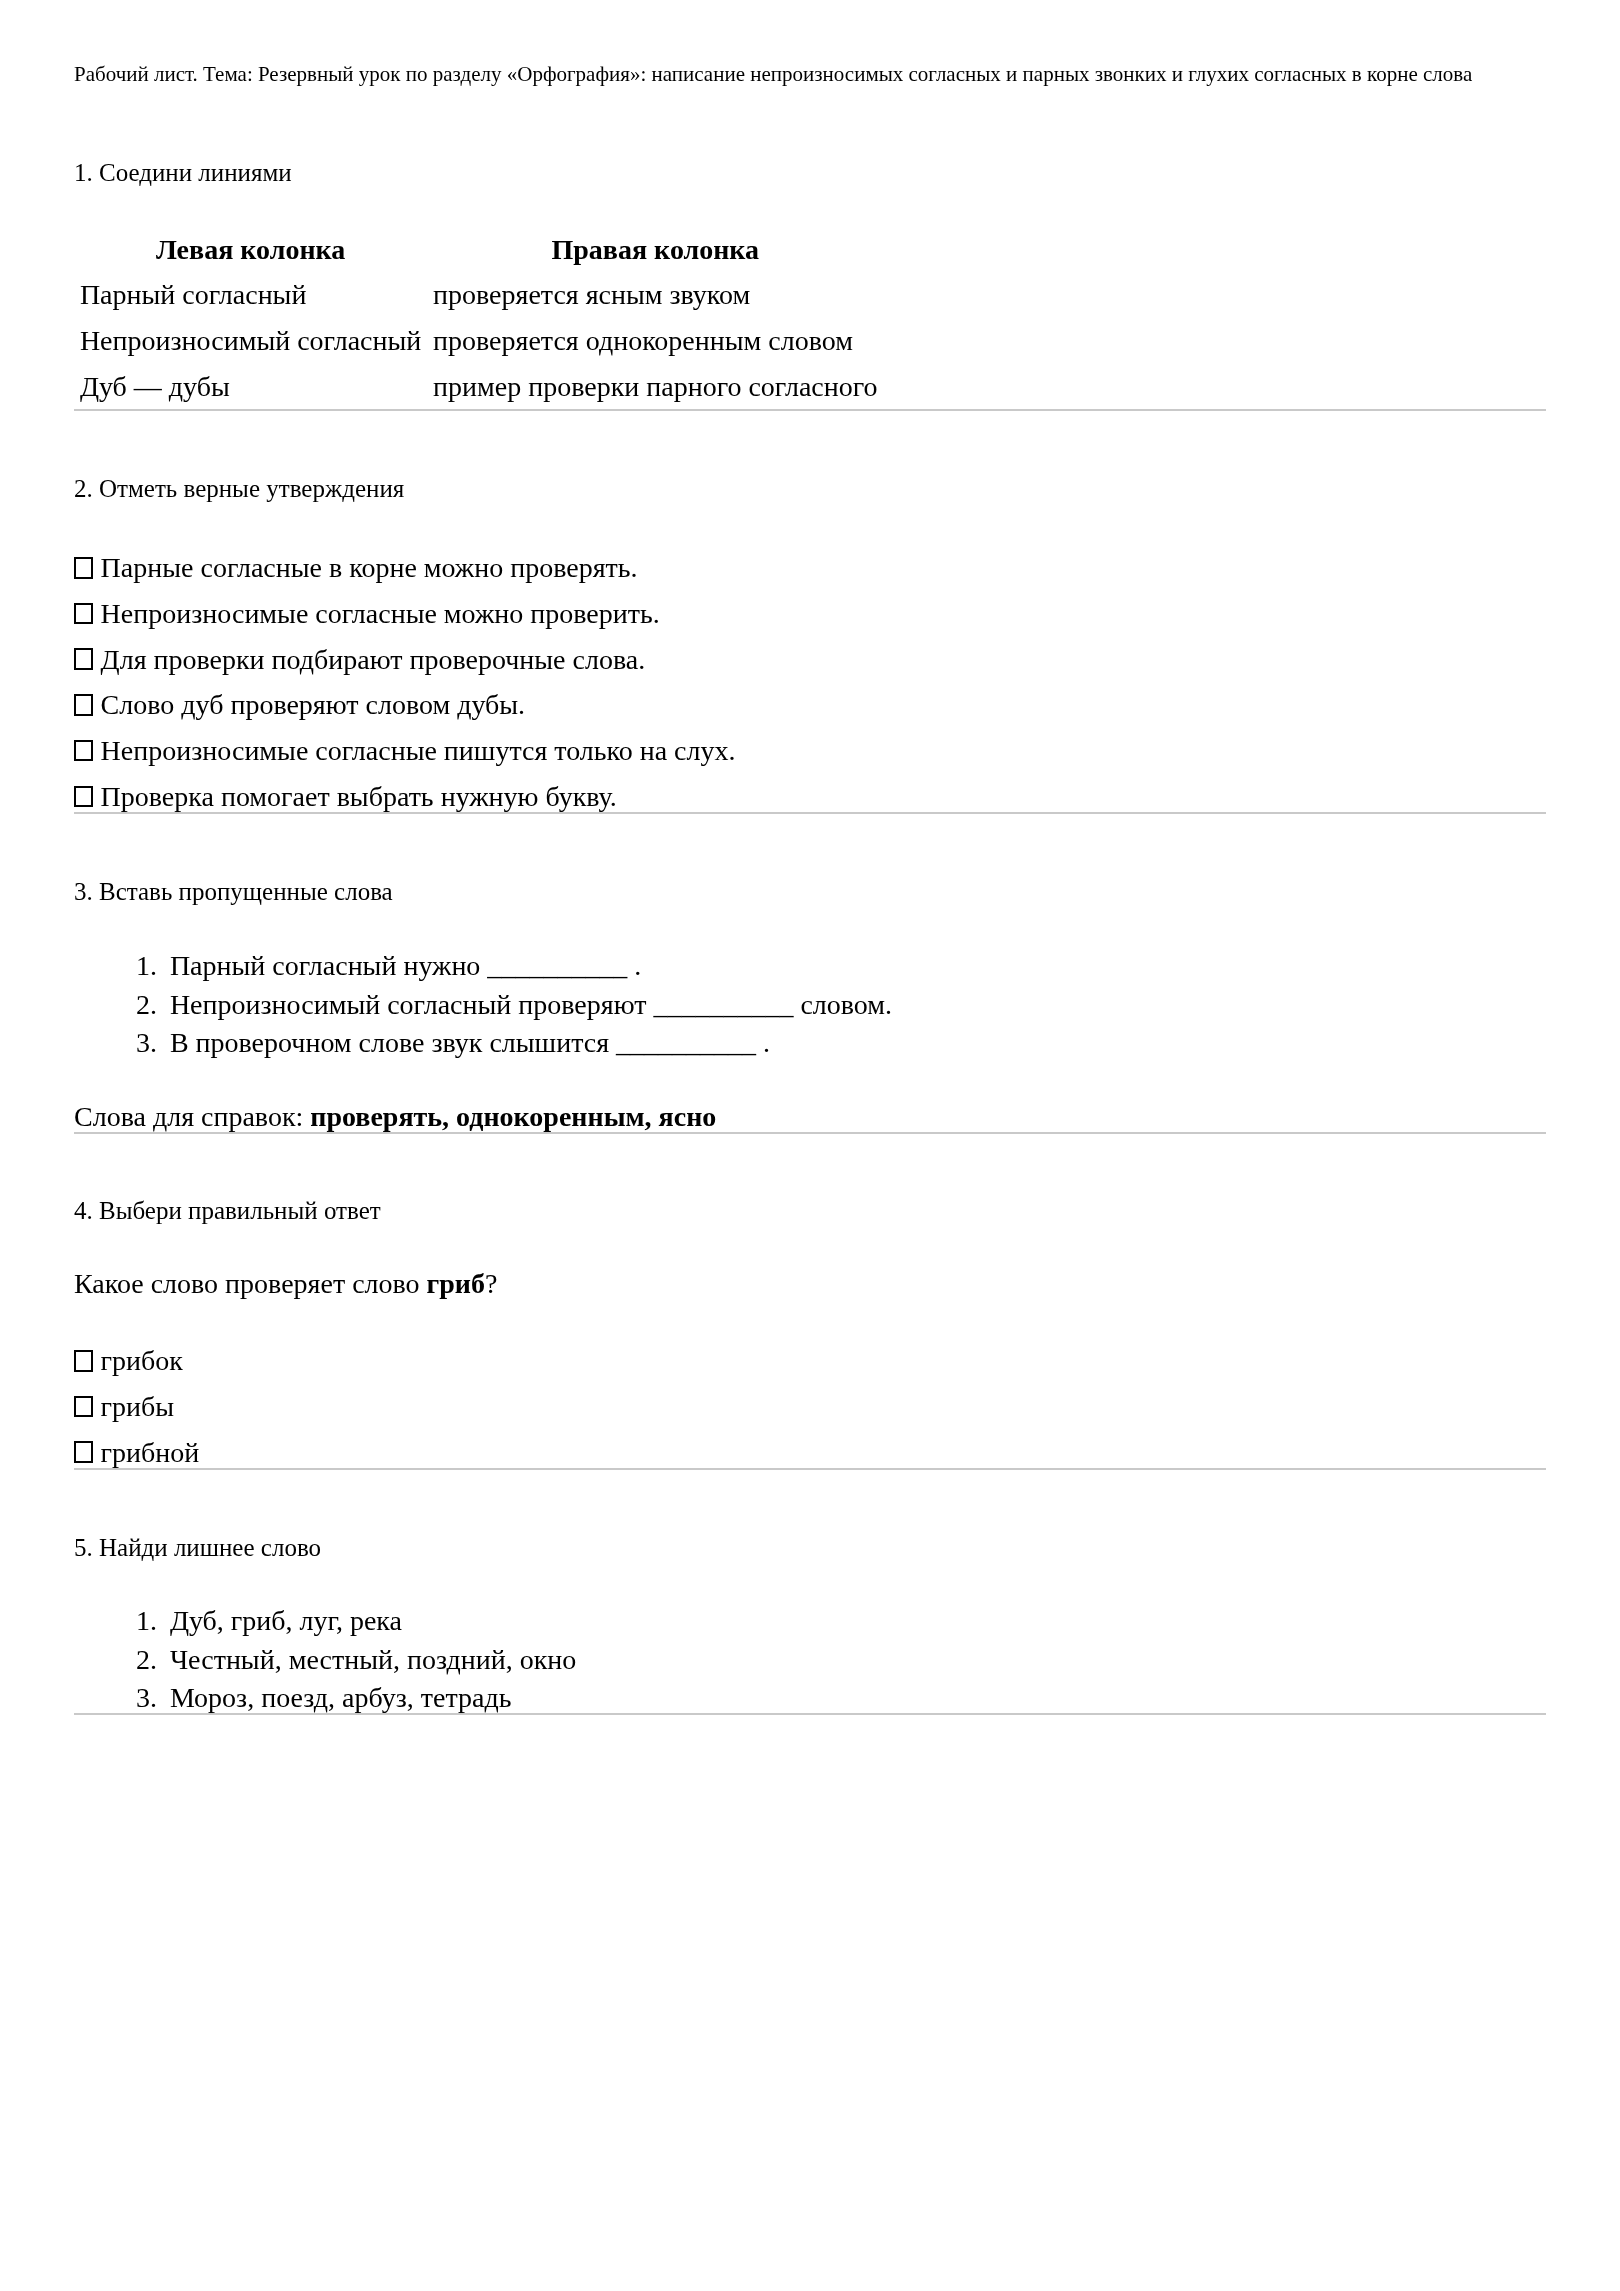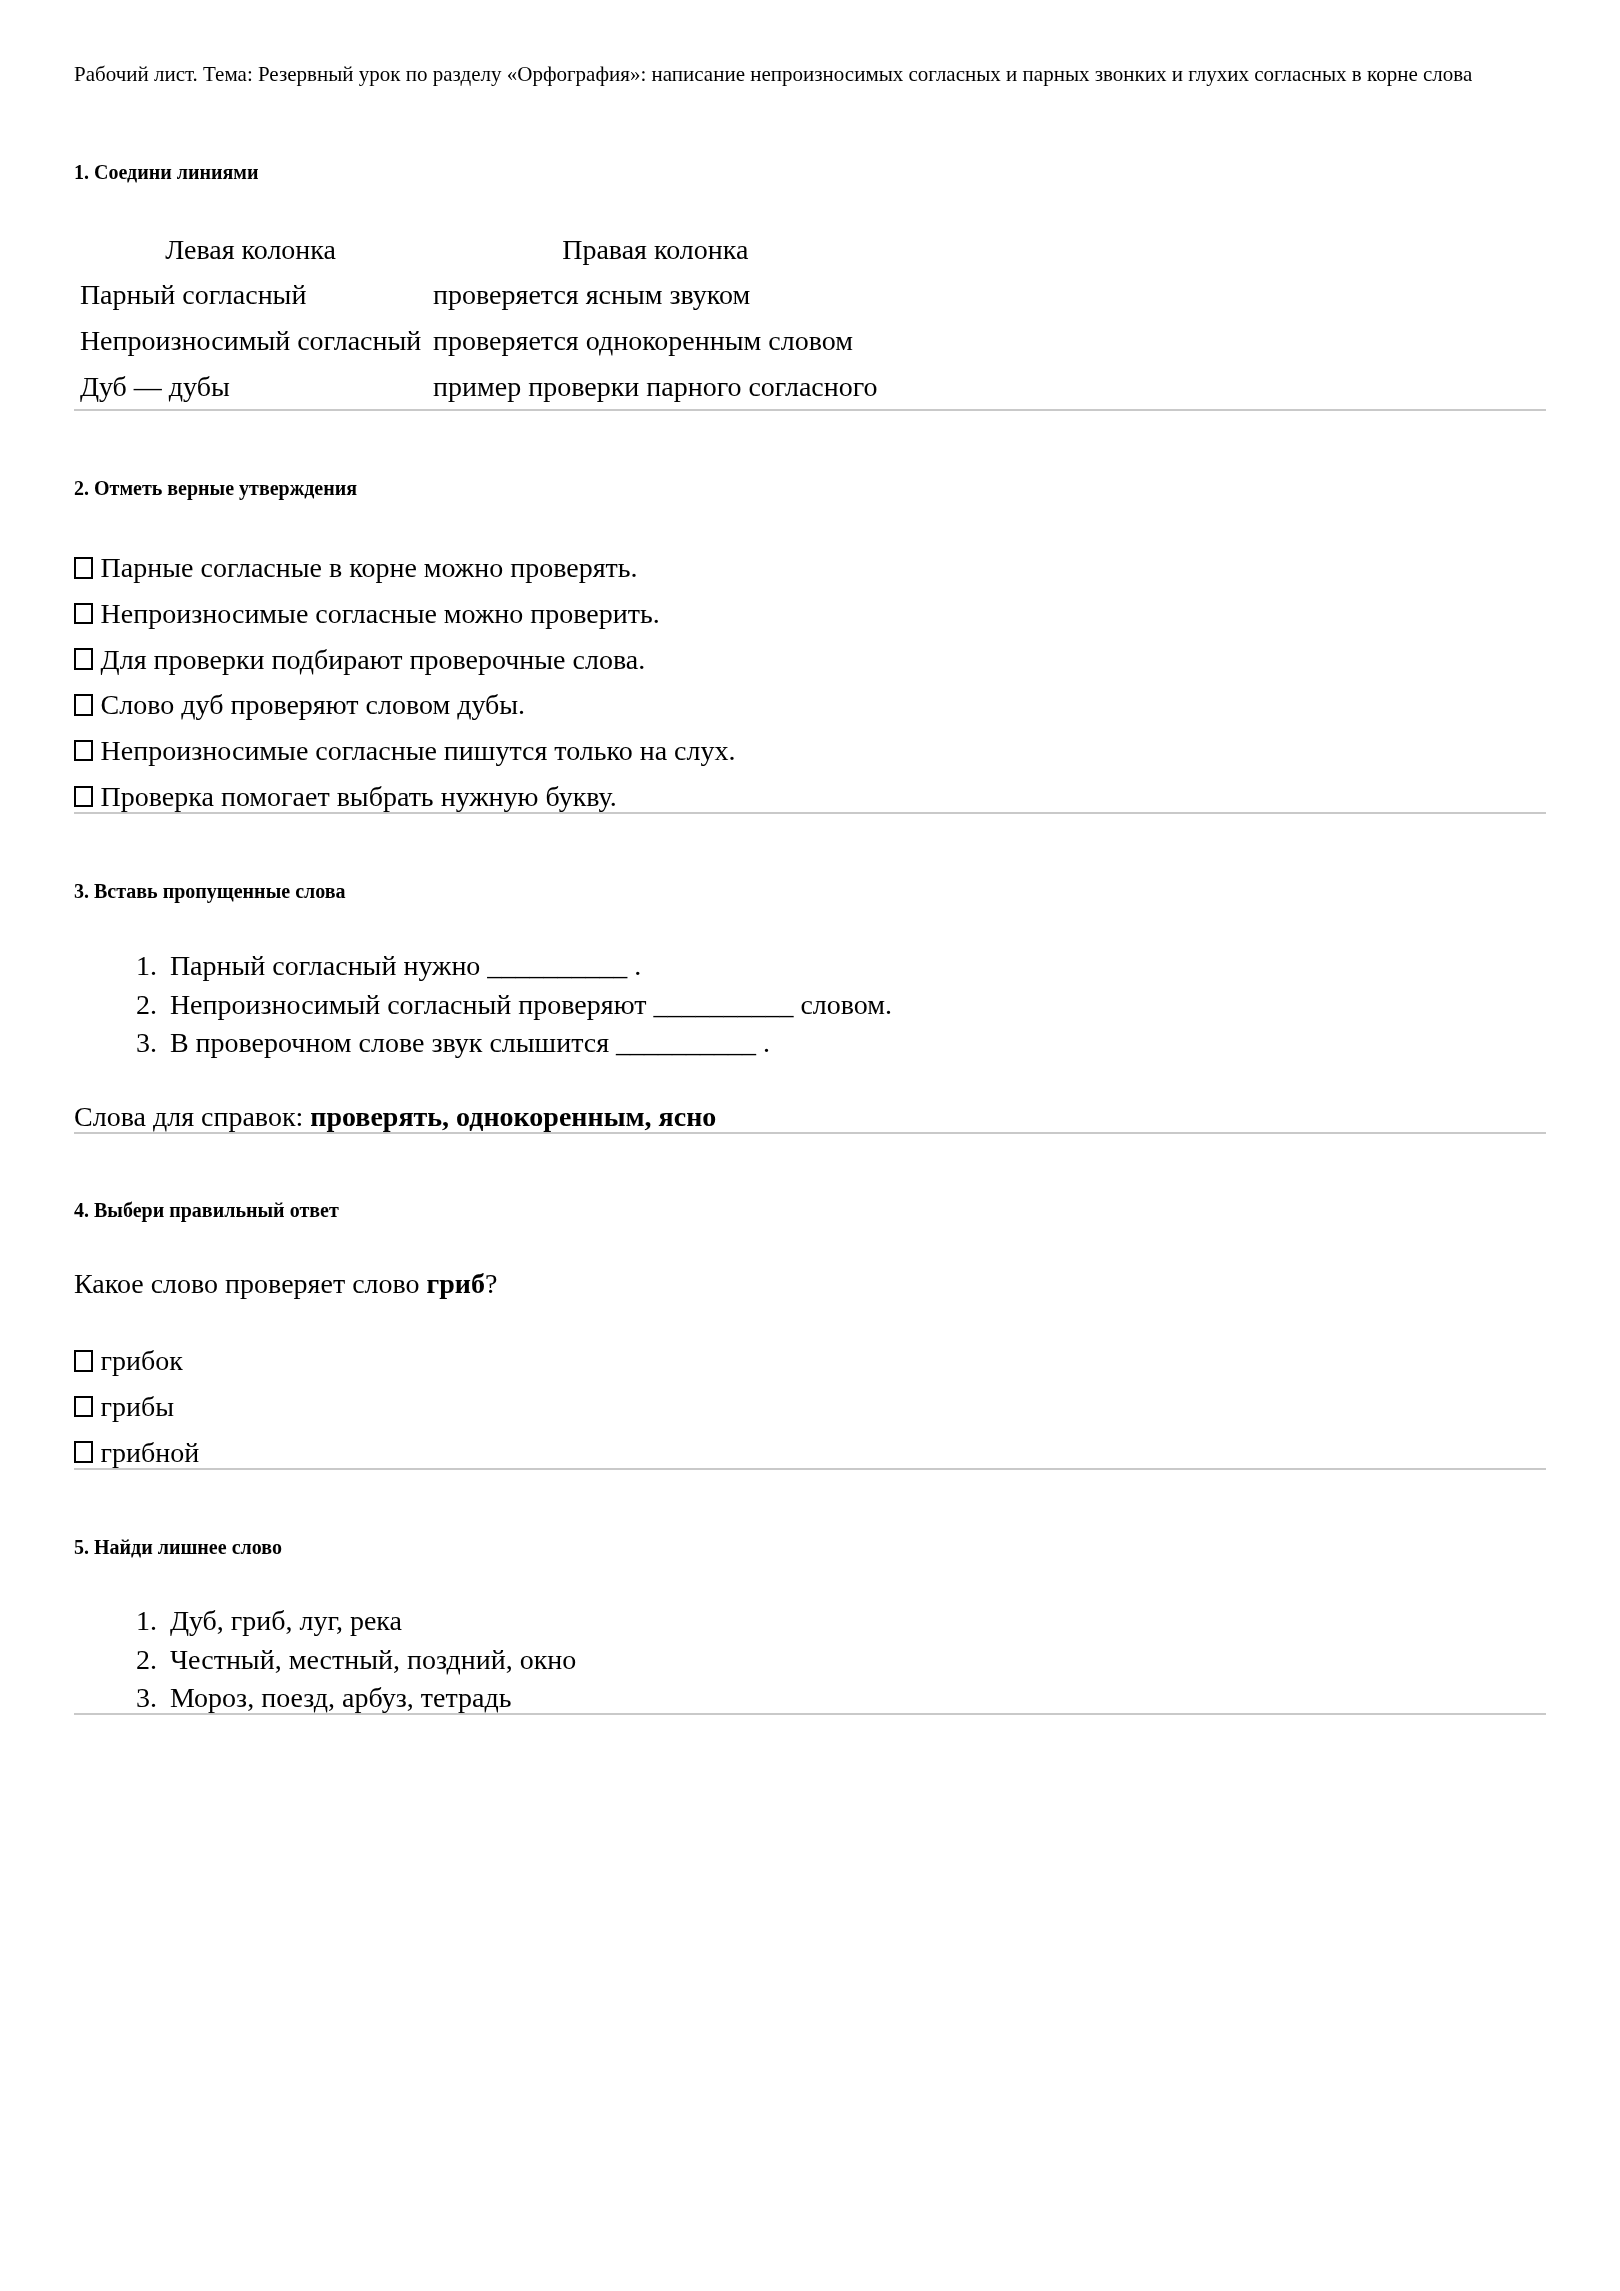--- a/index.html
+++ b/index.html
@@ -7,29 +7,29 @@
   body {
     width: 1620px; height: 2292px;
     background: #ffffff; color: #000000;
     font-family: "Liberation Serif", "DejaVu Serif", serif;
     font-size: 28px;
     overflow: hidden;
   }
   .page { padding: 53px 74px 0; }
 
   h1 { font-size: 21px; line-height: 42px; margin: 0; font-weight: 400; }
-  h2 { font-size: 20px; line-height: 31px; margin: 0; font-weight: 700; }
+  h2 { font-size: 25px; line-height: 31px; margin: 0; font-weight: 400; }
 
   .s1-heading { margin-top: 62px; }
   .s2-heading, .s3-heading, .s5-heading { margin-top: 62px; }
   .s4-heading { margin-top: 61px; }
 
   table.match { border-collapse: collapse; margin-top: 39px; }
   table.match th, table.match td { padding: 7.8px 5.9px; line-height: 30px; font-size: 28px; }
-  table.match th { text-align: center; font-weight: 400; }
+  table.match th { text-align: center; font-weight: 700; }
   table.match td { text-align: left; font-weight: 400; }
 
   hr.divider { border: 0; border-top: 2px solid #c9c9c9; margin: 0; }
   .d1 { margin-top: 23.5px; }
   .d2 { margin-top: 46px; }
   .d3 { margin-top: 60px; }
   .d4 { margin-top: 62px; }
   .d5 { margin-top: 267px; border-top-color: #d6d6d6; }
 
   .chklist { margin-top: 48px; }

